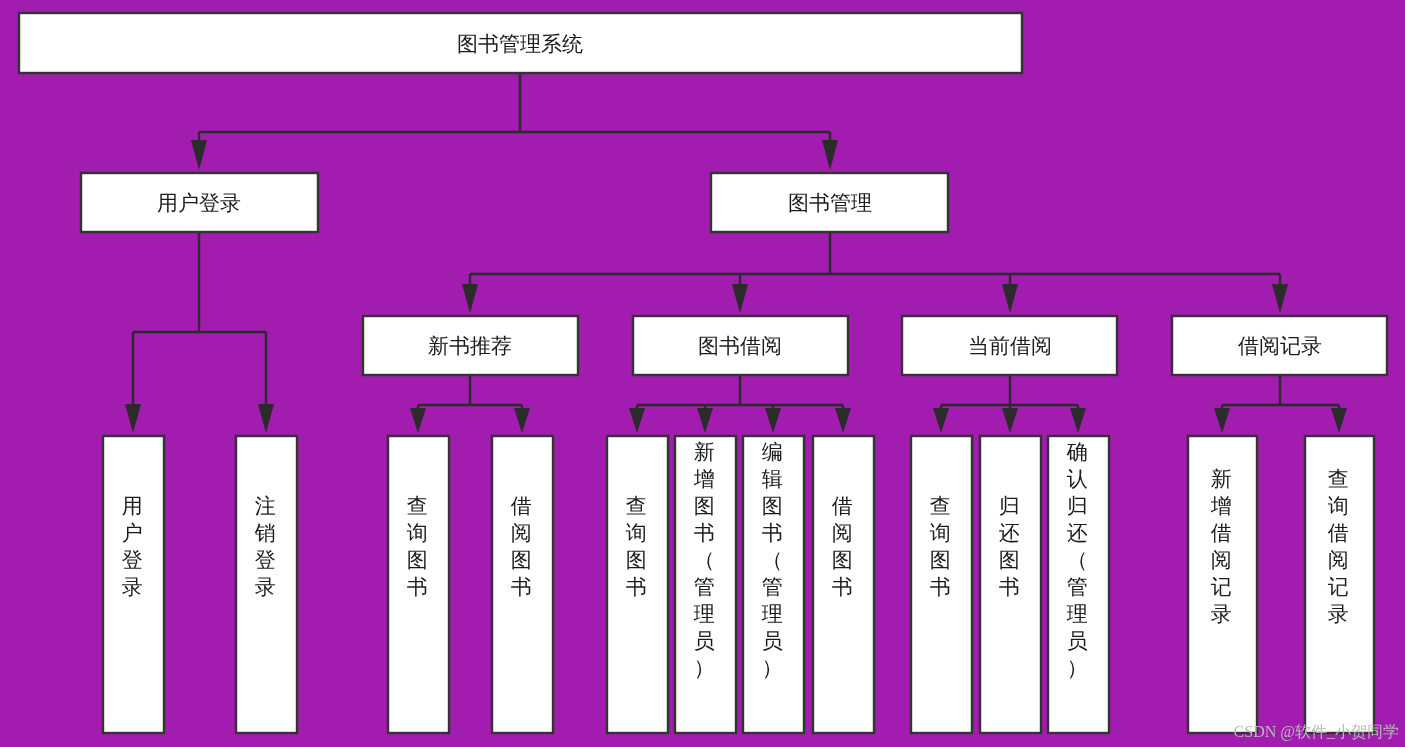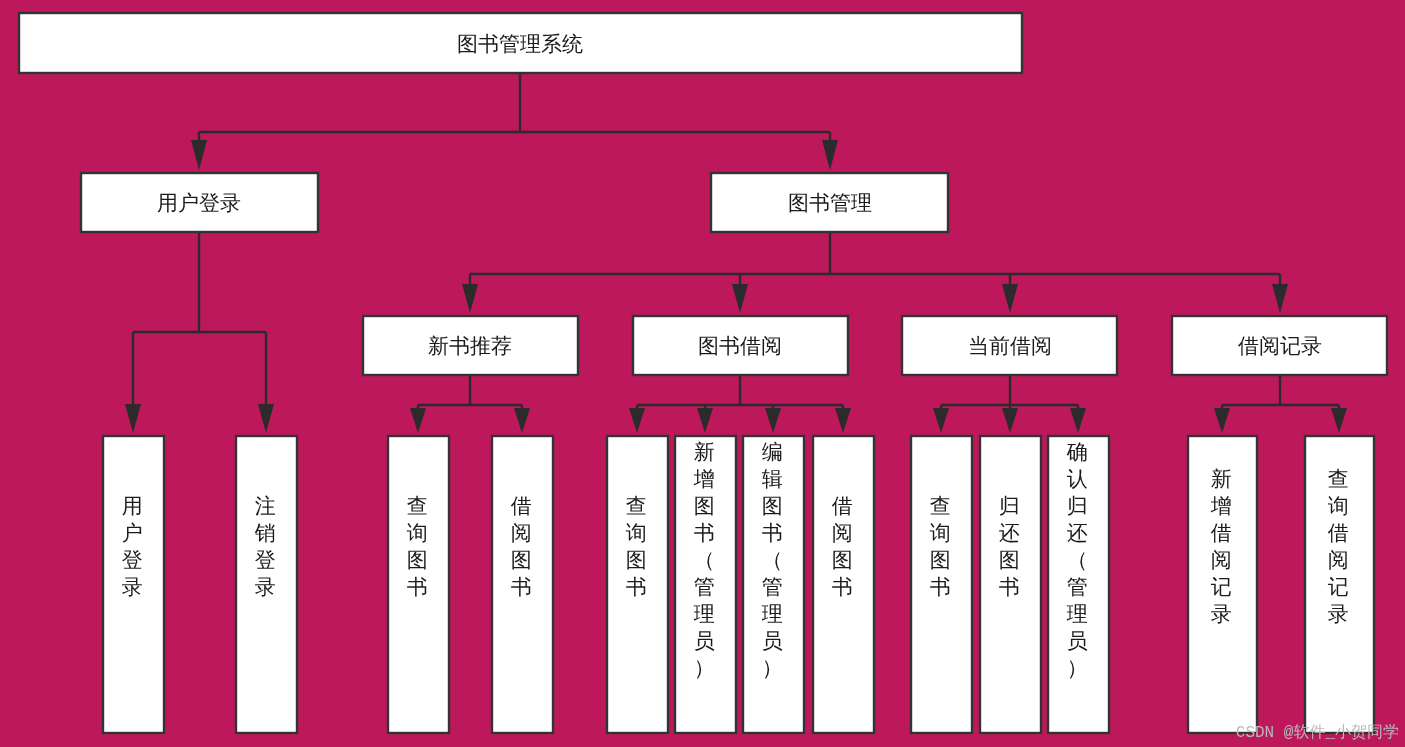--- a/index.html
+++ b/index.html
@@ -10,21 +10,21 @@
   body {
     width: 1405px;
     height: 747px;
     overflow: hidden;
     font-family: "DejaVu Sans", "Liberation Sans", sans-serif;
   }
   #diagram-root {
     position: relative;
     width: 1405px;
     height: 747px;
-    background: #be185d;
+    background: #a21caf;
   }
   svg.flow {
     position: absolute;
     top: 0;
     left: 0;
     width: 1405px;
     height: 747px;
     display: block;
   }
   .node-rect {
@@ -55,21 +55,21 @@
   .arrow-head {
     fill: #2b2b2b;
     stroke: none;
   }
   .watermark {
     position: absolute;
     right: 6px;
     bottom: 4px;
     color: #b9b9b9;
     font-size: 16px;
-    font-family: Liberation Mono, monospace;
+    font-family: Liberation Serif, serif;
     white-space: nowrap;
     user-select: none;
   }
 </style>
 </head>
 <body>
 
 <div id="diagram-root">
 
   <svg class="flow" viewBox="0 0 1405 747">

